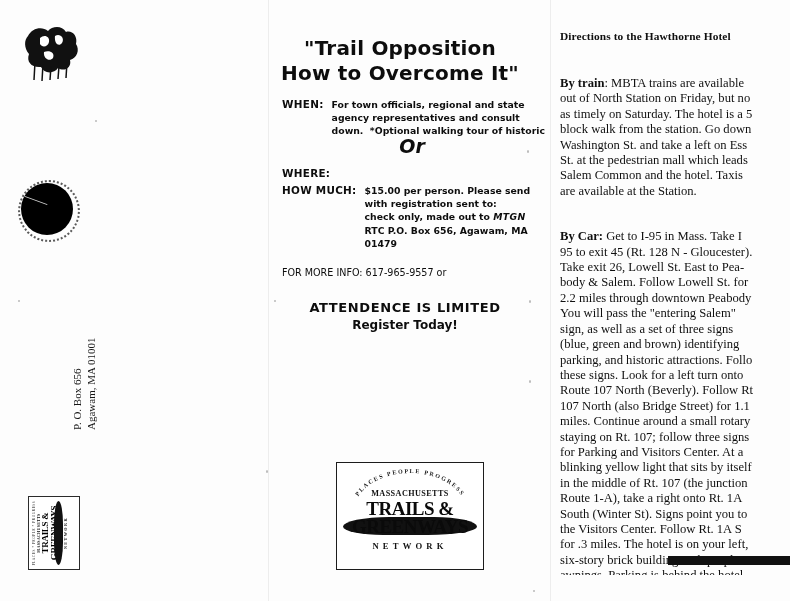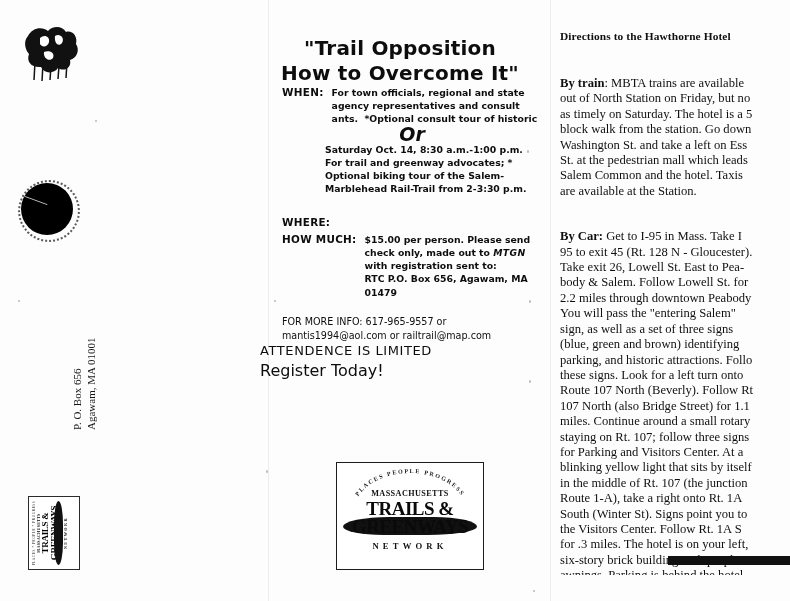--- a/index.html
+++ b/index.html
@@ -158,20 +158,21 @@
     text-align: center;
     font-weight: bold;
     font-size: 20px;
     line-height: 25px;
     letter-spacing: 0.2px;
     margin-top: 36px;
   }
   #flyer-title .tl { display:block; }
 
   .field-block {
+    margin-top: 12px;
     font-size: 9.3px;
     line-height: 13.2px;
     font-weight: bold;
   }
   .field-row {
     display: flex;
     align-items: flex-start;
   }
   .field-label {
     flex: 0 0 auto;
@@ -209,31 +210,33 @@
   #more-info {
     margin-top: 16px;
     padding-left: 32px;
     font-size: 9.6px;
     line-height: 14px;
     font-weight: normal;
   }
   #more-info .ln { display:block; }
 
   #attendance {
-    font-weight: normal;
+    margin-top: 20px;
+    text-align: center;
+    font-weight: bold;
     padding-left: 10px;
   }
   #attendance .att-1 {
     display:block;
     font-size: 13px;
     letter-spacing: 0.6px;
   }
   #attendance .att-2 {
     display:block;
-    font-size: 16px;
+    font-size: 12px;
     margin-top: 3px;
   }
 
   
   #logo-box {
     position: absolute;
     left: 86px;
     top: 462px;
     width: 146px;
     height: 106px;
@@ -404,58 +407,51 @@
       <span class="tl">"Trail Opposition</span>
       <span class="tl">How to Overcome It"</span>
     </div>
 
     <div class="field-block">
       <div class="field-row">
         <div class="field-label">WHEN:</div>
         <div class="field-body">
           <span class="ln">For town officials, regional and state</span>
           <span class="ln">agency representatives and consult</span>
-          <span class="ln">ants.  *Optional consult tour of historic</span>
+          <span class="ln">down.  *Optional walking tour of historic</span>
         </div>
       </div>
 
       <div class="or-divider">Or</div>
 
-      <div class="indented-body">
-        <span class="ln">Saturday Oct. 14, 8:30 a.m.-1:00 p.m.</span>
-        <span class="ln">For trail and greenway advocates; *</span>
-        <span class="ln">Optional biking tour of the Salem-</span>
-        <span class="ln">Marblehead Rail-Trail from 2-3:30 p.m.</span>
-      </div>
-    </div>
-
-    <div class="field-block" style="margin-top:20px;">
+    </div>
+
+    <div class="field-block" style="margin-top:14px;">
       <div class="field-row">
         <div class="field-label">WHERE:</div>
         <div class="field-body">
         </div>
       </div>
     </div>
 
     <div class="field-block" style="margin-top:4px;">
       <div class="field-row">
         <div class="field-label">HOW MUCH:</div>
         <div class="field-body">
           <span class="ln">$15.00 per person. Please send</span>
+          <span class="ln">with registration sent to:</span>
           <span class="ln"><span>check only, made out to </span><span class="italic-em">MTGN</span></span>
-          <span class="ln">with registration sent to:</span>
           <span class="ln">RTC P.O. Box 656, Agawam, MA</span>
           <span class="ln">01479</span>
         </div>
       </div>
     </div>
 
     <div id="more-info">
       <span class="ln">FOR MORE INFO: 617-965-9557 or</span>
-      <span class="ln">mantis1994@aol.com or railtrail@map.com</span>
     </div>
 
     <div id="attendance">
       <span class="att-1">ATTENDENCE IS LIMITED</span>
       <span class="att-2">Register Today!</span>
     </div>
 
     <div id="logo-box">
       <svg id="logo-arc" viewBox="0 0 146 48">
         <defs>

